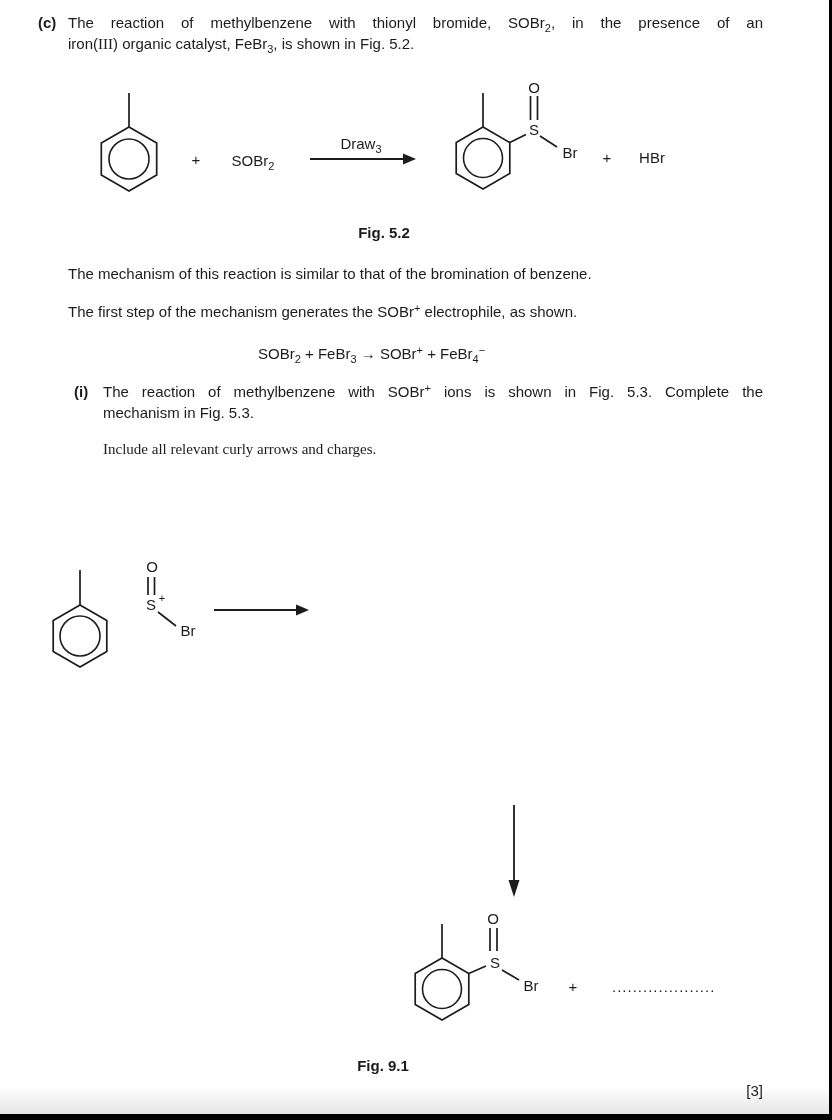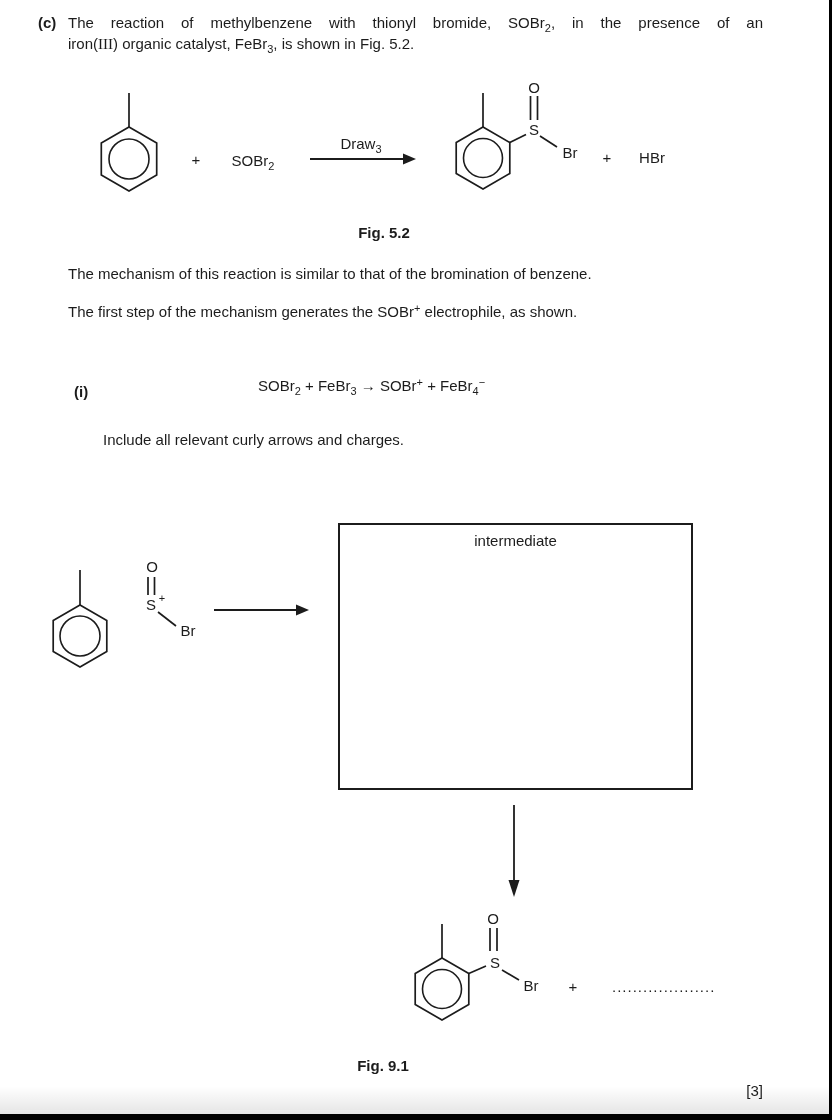--- a/index.html
+++ b/index.html
@@ -94,33 +94,34 @@
   <span class="chem" style="left:361px;top:143px;"><span>Draw</span><sub>3</sub></span>
   <span class="chem" style="left:534px;top:87px;">O</span>
   <span class="chem" style="left:534px;top:129px;">S</span>
   <span class="chem" style="left:570px;top:152px;">Br</span>
   <span class="chem" style="left:607px;top:157px;">+</span>
   <span class="chem" style="left:652px;top:157px;">HBr</span>
   <div class="caption" style="left:384px;top:224px;">Fig. 5.2</div>
 
   <div class="txt" style="left:68px;top:301px;width:695px;"><span>The first step of the mechanism generates the SOBr</span><sup>+</sup><span> electrophile, as shown.</span></div>
   <div class="txt" style="left:68px;top:263px;width:695px;">The mechanism of this reaction is similar to that of the bromination of benzene.</div>
-  <div class="txt" style="left:258px;top:343px;margin-top:32px;"><span>SOBr</span><sub>2</sub><span> + FeBr</span><sub>3</sub><span> → SOBr</span><sup>+</sup><span> + FeBr</span><sub>4</sub><sup>−</sup></div>
+  <div class="txt" style="left:258px;top:343px;"><span>SOBr</span><sub>2</sub><span> + FeBr</span><sub>3</sub><span> → SOBr</span><sup>+</sup><span> + FeBr</span><sub>4</sub><sup>−</sup></div>
 
   <div class="hang" style="left:74px;top:381px;">(i)</div>
-  <div class="txt" style="left:103px;top:429px;">Include all relevant curly arrows and charges.</div>
+  <div class="txt" style="left:103px;top:381px;width:660px;">
+    <div class="just"><span>The reaction of methylbenzene with SOBr</span><sup>+</sup><span> ions is shown in Fig. 5.3. Complete the</span></div>
+    <div>mechanism in Fig. 5.3.</div>
+  </div>
+  <div class="txt" style="left:103px;top:439px;font-family:Liberation Serif, serif;">Include all relevant curly arrows and charges.</div>
 
   <span class="chem" style="left:152px;top:566px;">O</span>
   <span class="chem" style="left:151px;top:604px;">S</span>
   <span class="chem-sm" style="left:162px;top:598px;">+</span>
   <span class="chem" style="left:188px;top:630px;">Br</span>
 
-  <div class="answer-box">
-    <span class="lbl">intermediate</span>
-  </div>
 
   <span class="chem" style="left:493px;top:918px;">O</span>
   <span class="chem" style="left:495px;top:962px;">S</span>
   <span class="chem" style="left:531px;top:985px;">Br</span>
   <span class="chem" style="left:573px;top:986px;">+</span>
   <span class="blank" style="left:612px;top:979px;">....................</span>
   <div class="caption" style="left:383px;top:1057px;">Fig. 9.1</div>
 
   <div class="marks">[3]</div>
 

